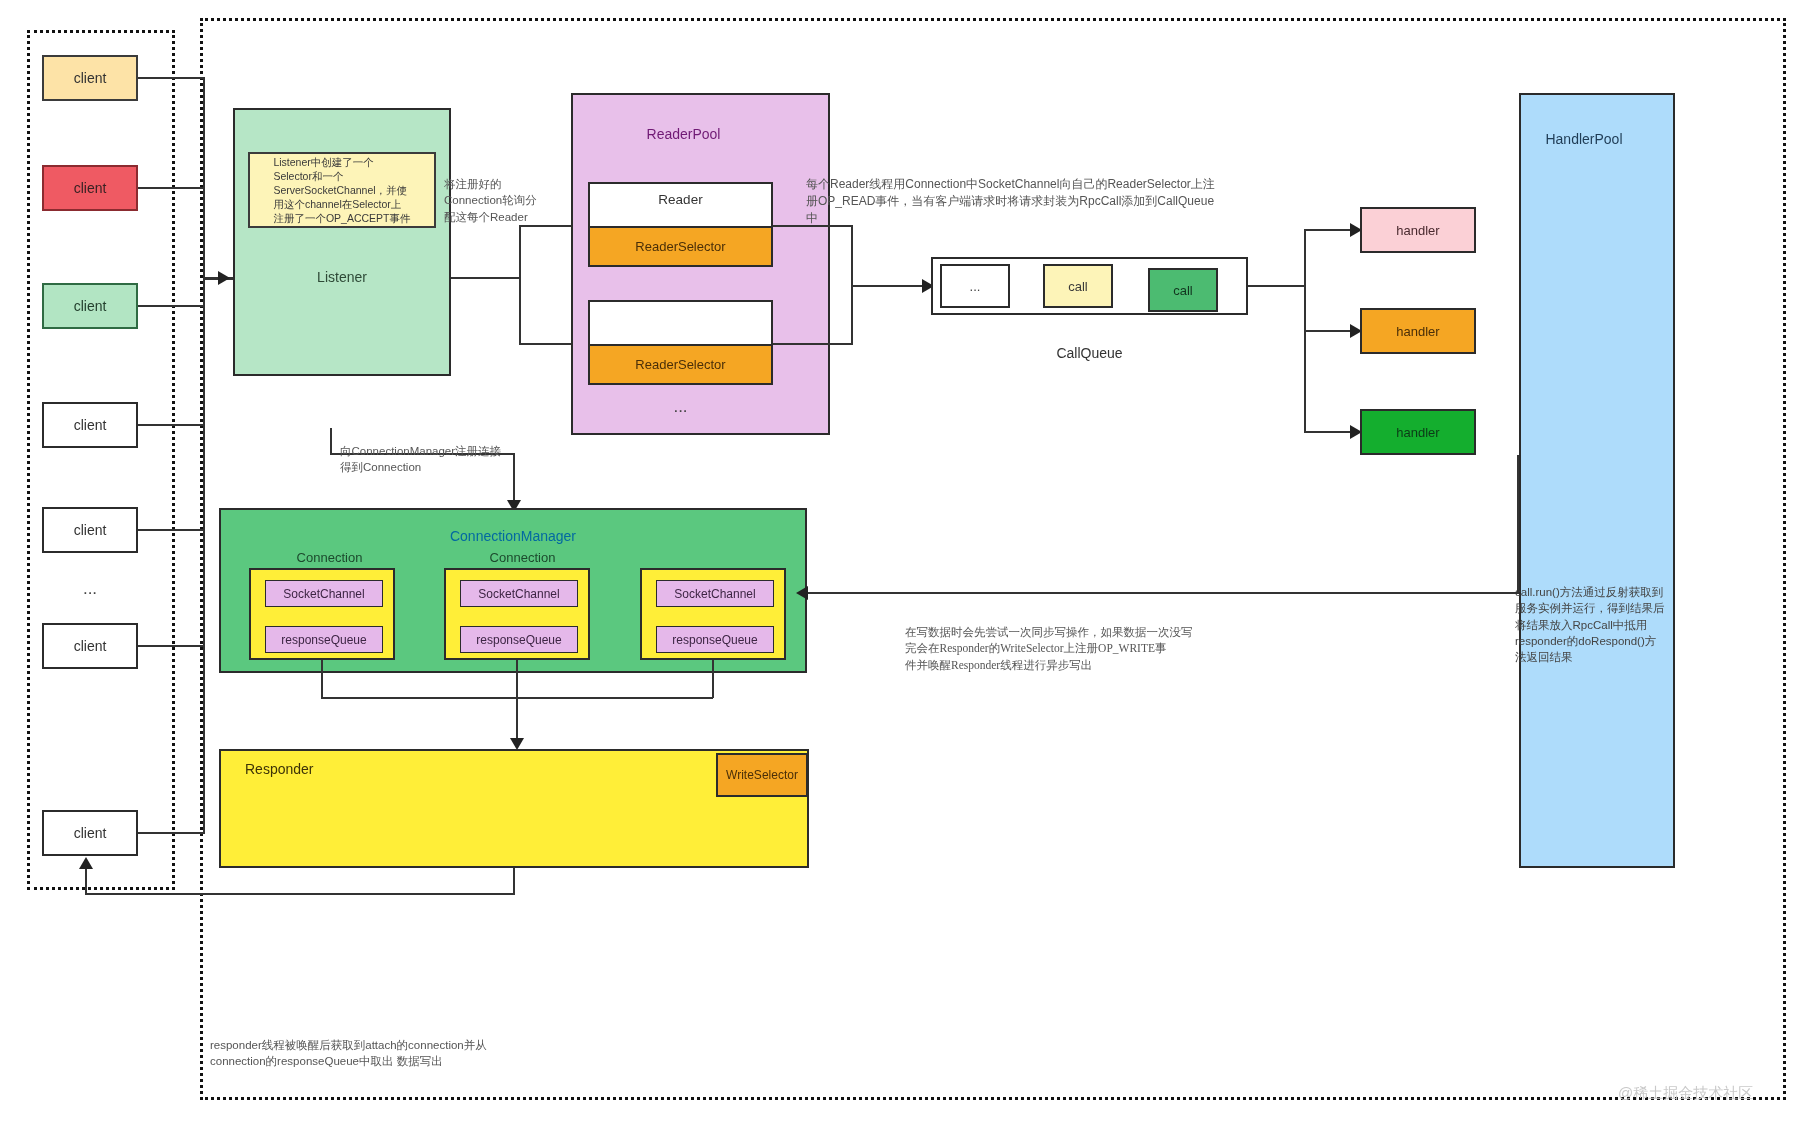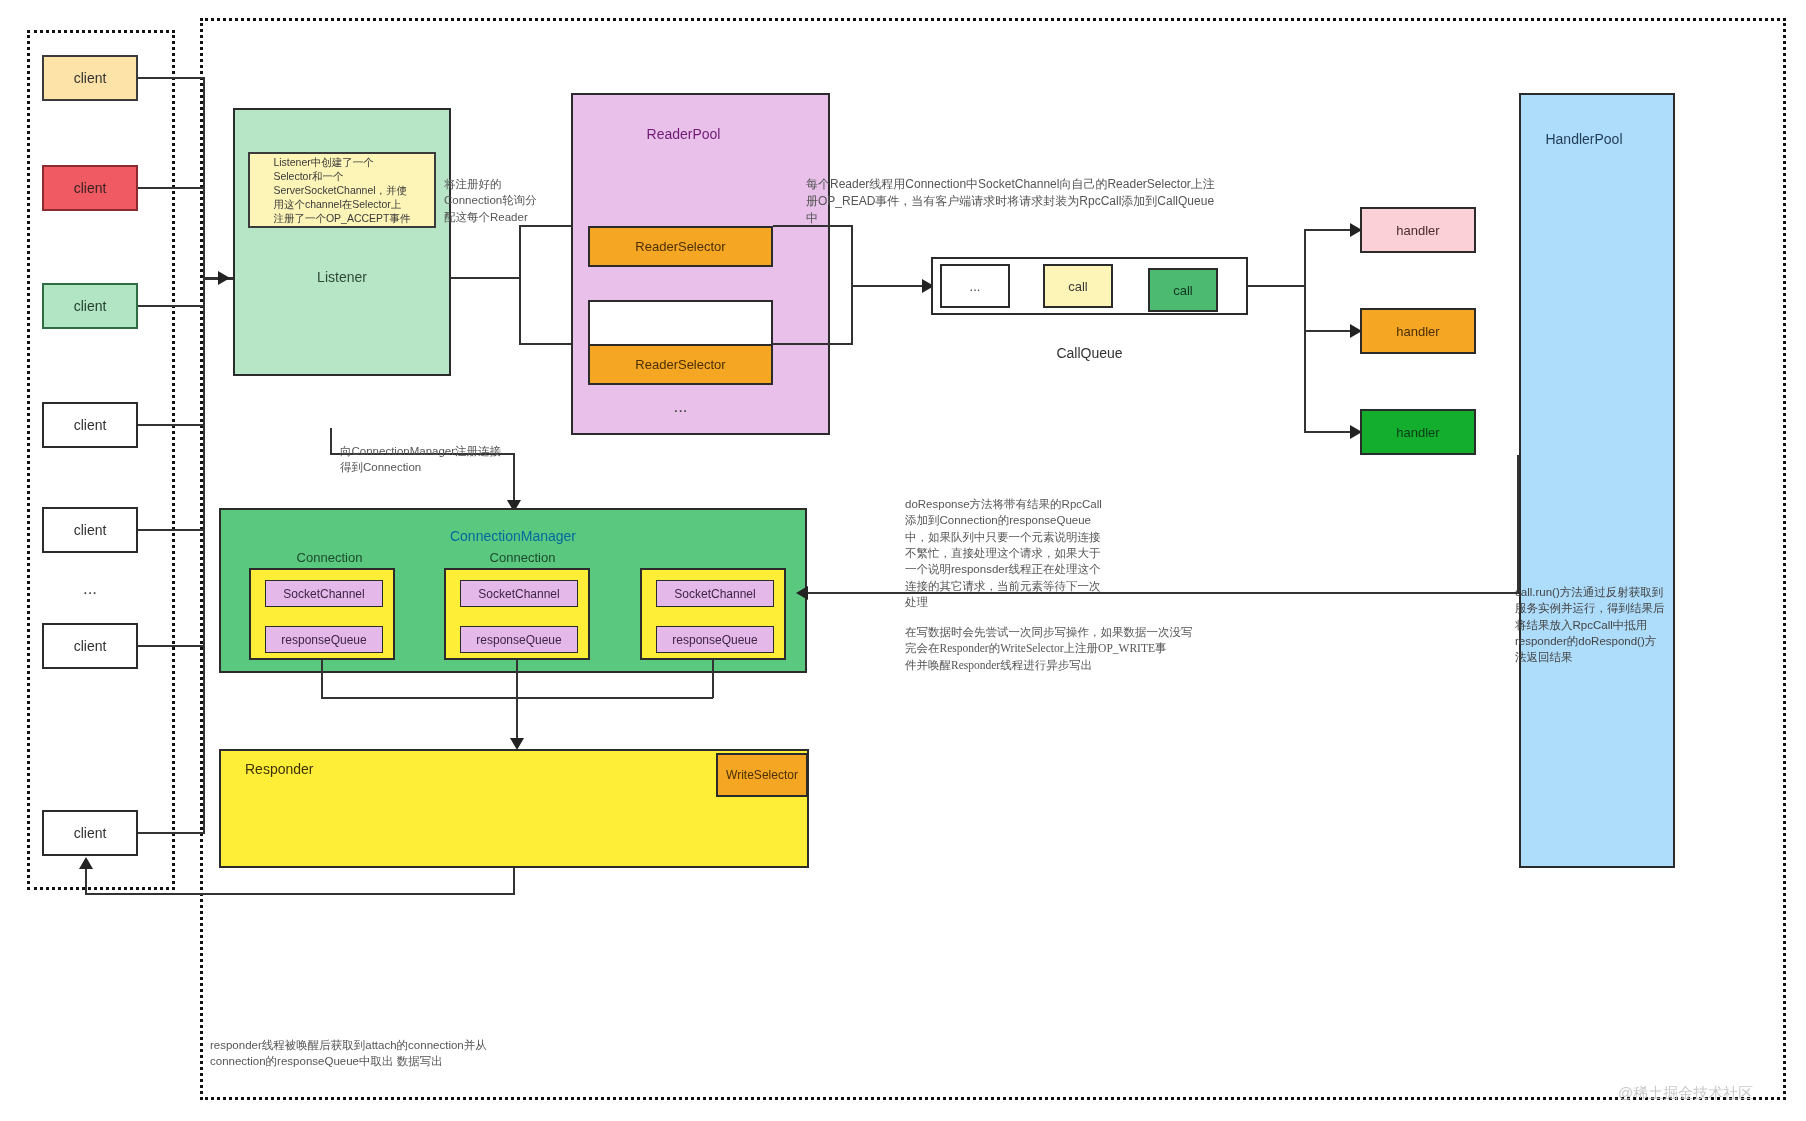--- a/index.html
+++ b/index.html
@@ -77,20 +77,23 @@
   <div class="ln lnh" style="left:519px;top:343px;width:62px;"></div>
   <div class="arrow ar-r" style="left:572px;top:219px;"></div>
   <div class="arrow ar-r" style="left:572px;top:337px;"></div>
   <div class="note" style="left:444px;top:176px;width:140px;font-size:11.5px;">将注册好的
 Connection轮询分
 配这每个Reader</div>
 
   <div class="box" style="left:571px;top:93px;width:259px;height:342px;background:#e8c0ea;"></div>
   <div class="lbl" style="left:554px;top:125px;width:259px;font-size:14px;color:#701a75;">ReaderPool</div>
 
+  <div class="box" style="left:588px;top:182px;width:185px;height:84px;background:#ffffff;align-items:flex-start;">
+    <span style="font-size:13.5px;color:#333;margin-top:8px;">Reader</span>
+  </div>
   <div class="box" style="left:588px;top:226px;width:185px;height:41px;background:#f5a623;">
     <span style="font-size:13px;color:#4a2f08;">ReaderSelector</span>
   </div>
 
   <div class="box" style="left:588px;top:300px;width:185px;height:84px;background:#ffffff;"></div>
   <div class="box" style="left:588px;top:344px;width:185px;height:41px;background:#f5a623;">
     <span style="font-size:13px;color:#4a2f08;">ReaderSelector</span>
   </div>
   <div class="lbl" style="left:588px;top:396px;width:185px;font-size:17px;color:#444;">...</div>
 
@@ -172,27 +175,20 @@
   <div class="box" style="left:656px;top:580px;width:118px;height:27px;background:#e5b8ea;border-width:1px;">
     <span style="font-size:12px;color:#3d2544;">SocketChannel</span>
   </div>
   <div class="box" style="left:656px;top:626px;width:118px;height:27px;background:#e5b8ea;border-width:1px;">
     <span style="font-size:12px;color:#3d2544;">responseQueue</span>
   </div>
 
   <div class="ln lnh" style="left:806px;top:592px;width:713px;"></div>
   <div class="ln lnv" style="left:1517px;top:455px;width:2px;height:138px;"></div>
   <div class="arrow ar-l" style="left:796px;top:586px;"></div>
-  <div class="note" style="left:905px;top:496px;width:290px;font-size:11.5px;">doResponse方法将带有结果的RpcCall
-添加到Connection的responseQueue
-中，如果队列中只要一个元素说明连接
-不繁忙，直接处理这个请求，如果大于
-一个说明responsder线程正在处理这个
-连接的其它请求，当前元素等待下一次
-处理</div>
   <div class="note" style="left:905px;top:624px;width:300px;font-size:11.5px;font-family:Liberation Serif, serif;">在写数据时会先尝试一次同步写操作，如果数据一次没写
 完会在Responder的WriteSelector上注册OP_WRITE事
 件并唤醒Responder线程进行异步写出</div>
 
   <div class="ln lnv" style="left:321px;top:660px;width:2px;height:38px;"></div>
   <div class="ln lnv" style="left:516px;top:660px;width:2px;height:83px;"></div>
   <div class="ln lnv" style="left:712px;top:660px;width:2px;height:38px;"></div>
   <div class="ln lnh" style="left:321px;top:697px;width:392px;"></div>
   <div class="arrow ar-d" style="left:510px;top:738px;"></div>
 

